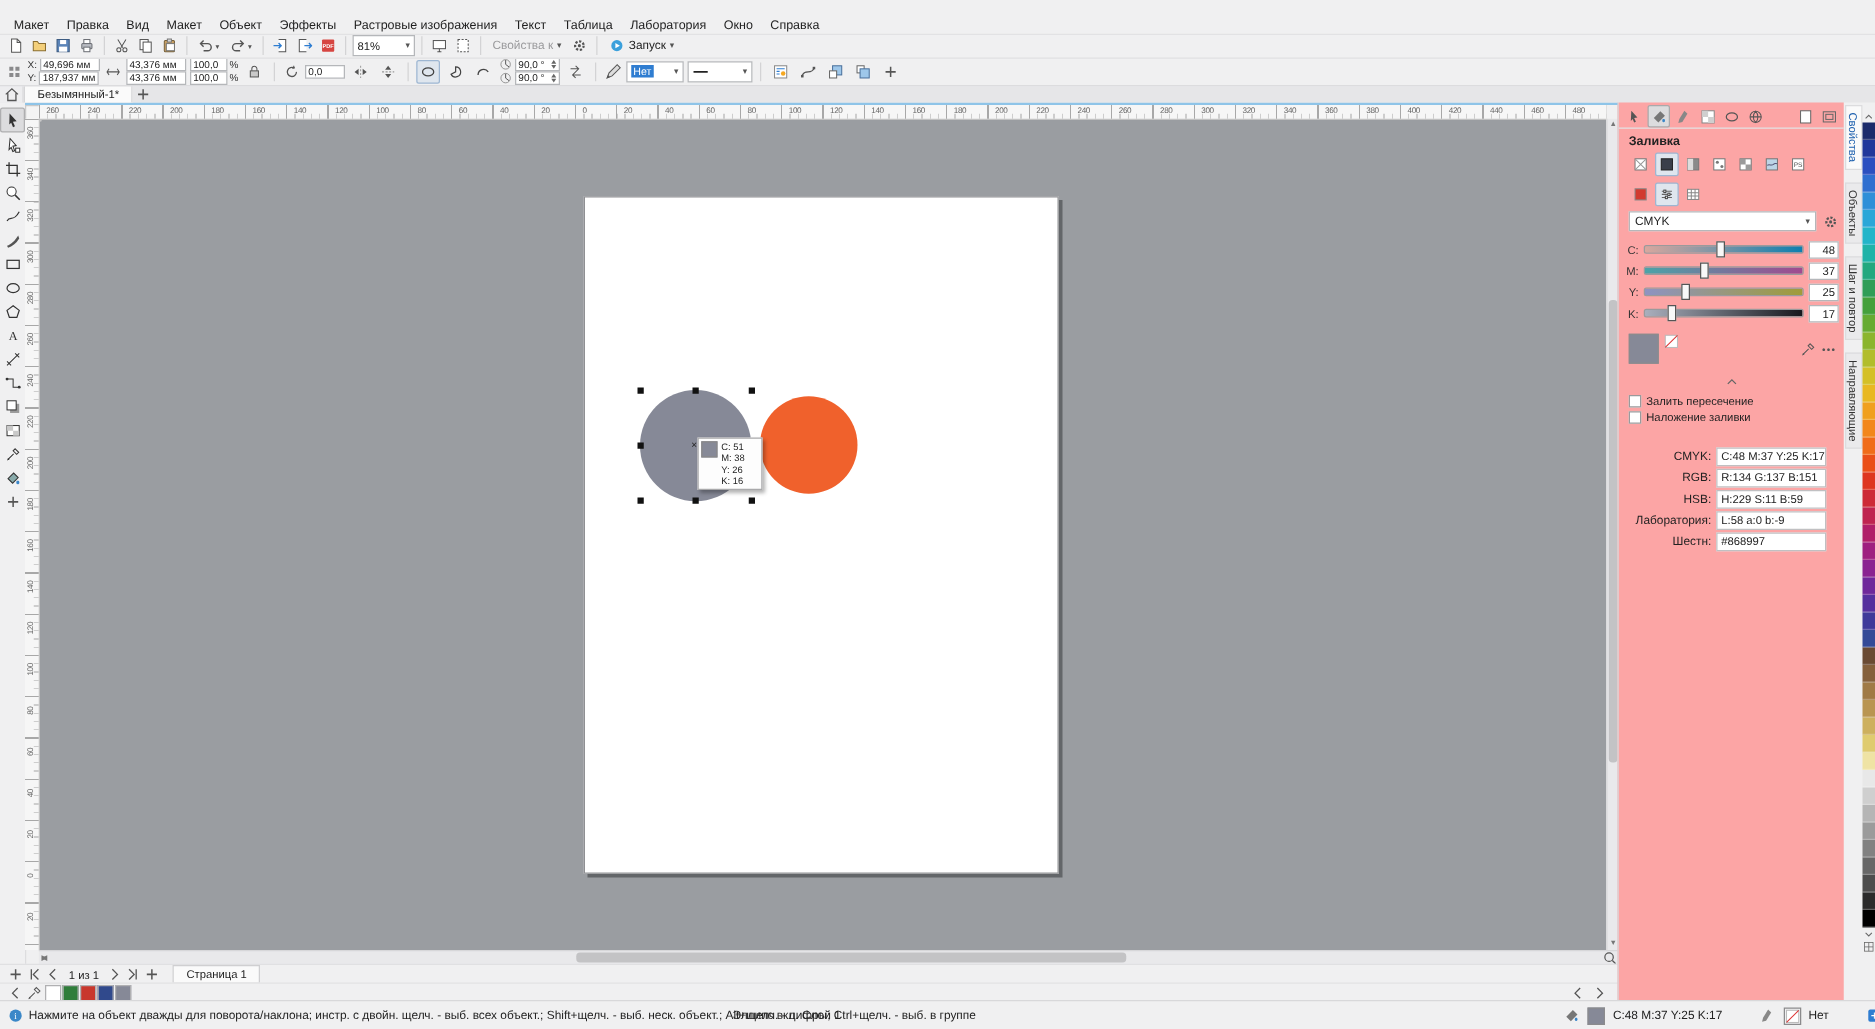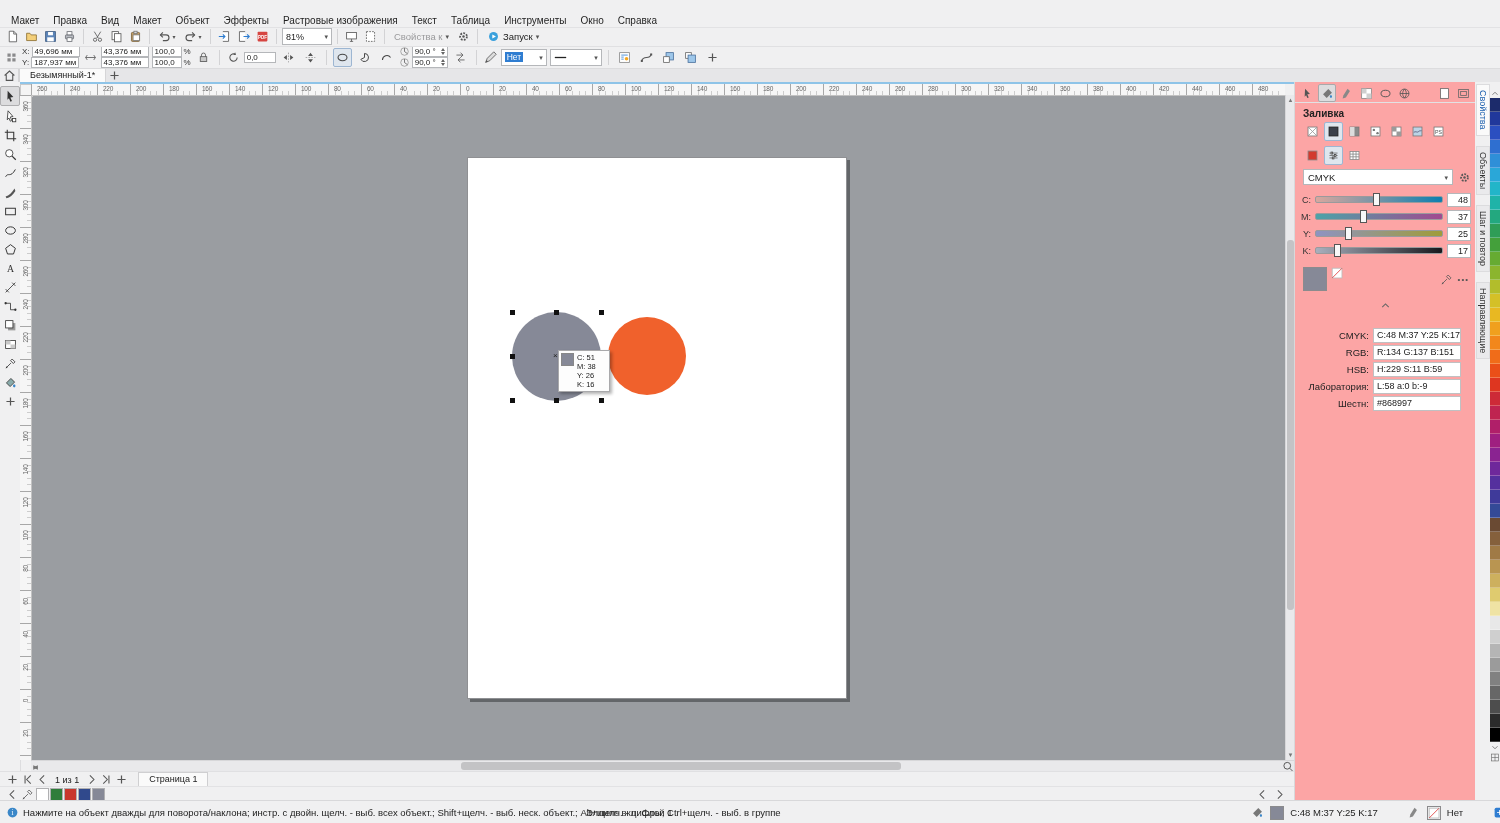--- a/index.html
+++ b/index.html
@@ -188,21 +188,21 @@
   <div class="menubar" id="menubar">
       <span class="menu-item">Макет</span>
       <span class="menu-item">Правка</span>
       <span class="menu-item">Вид</span>
       <span class="menu-item">Макет</span>
       <span class="menu-item">Объект</span>
       <span class="menu-item">Эффекты</span>
       <span class="menu-item">Растровые изображения</span>
       <span class="menu-item">Текст</span>
       <span class="menu-item">Таблица</span>
-      <span class="menu-item">Инструменты</span>
+      <span class="menu-item">Лаборатория</span>
       <span class="menu-item">Окно</span>
       <span class="menu-item">Справка</span>
     </div>
 
   <div class="stdbar">
     <span class="row" id="tb-buttons">
         <span class="tb-btn">
           <svg width="13" height="13" viewBox="0 0 16 16">
             <path d="M4 1.5h5.5L13 5v9.5H4z" fill="#fff" stroke="#555" fill-rule="evenodd"></path>
             <path d="M9.5 1.5V5H13" fill="none" stroke="#555"></path>
@@ -884,20 +884,30 @@
             <path d="M2 14l1-2.5L4.5 13z" fill="#555"></path>
           </svg>
         </span>
       <span class="dots">•••</span>
     </div>
     <div class="dcollapse">
         <svg width="13" height="13" viewBox="0 0 16 16">
           <path d="M4 10l4-4 4 4" fill="none" stroke="#666" stroke-width="1.3"></path>
         </svg>
       </div>
+    <div id="docker-checks">
+        <div class="crow">
+          <span class="cbbox"></span>
+          <span class="cblabel">Залить пересечение</span>
+        </div>
+        <div class="crow">
+          <span class="cbbox"></span>
+          <span class="cblabel">Наложение заливки</span>
+        </div>
+      </div>
     <div id="docker-values">
         <div class="vrow">
           <span class="vlbl">CMYK:</span>
           <span class="vbox">C:48 M:37 Y:25 K:17</span>
         </div>
         <div class="vrow">
           <span class="vlbl">RGB:</span>
           <span class="vbox">R:134 G:137 B:151</span>
         </div>
         <div class="vrow">

